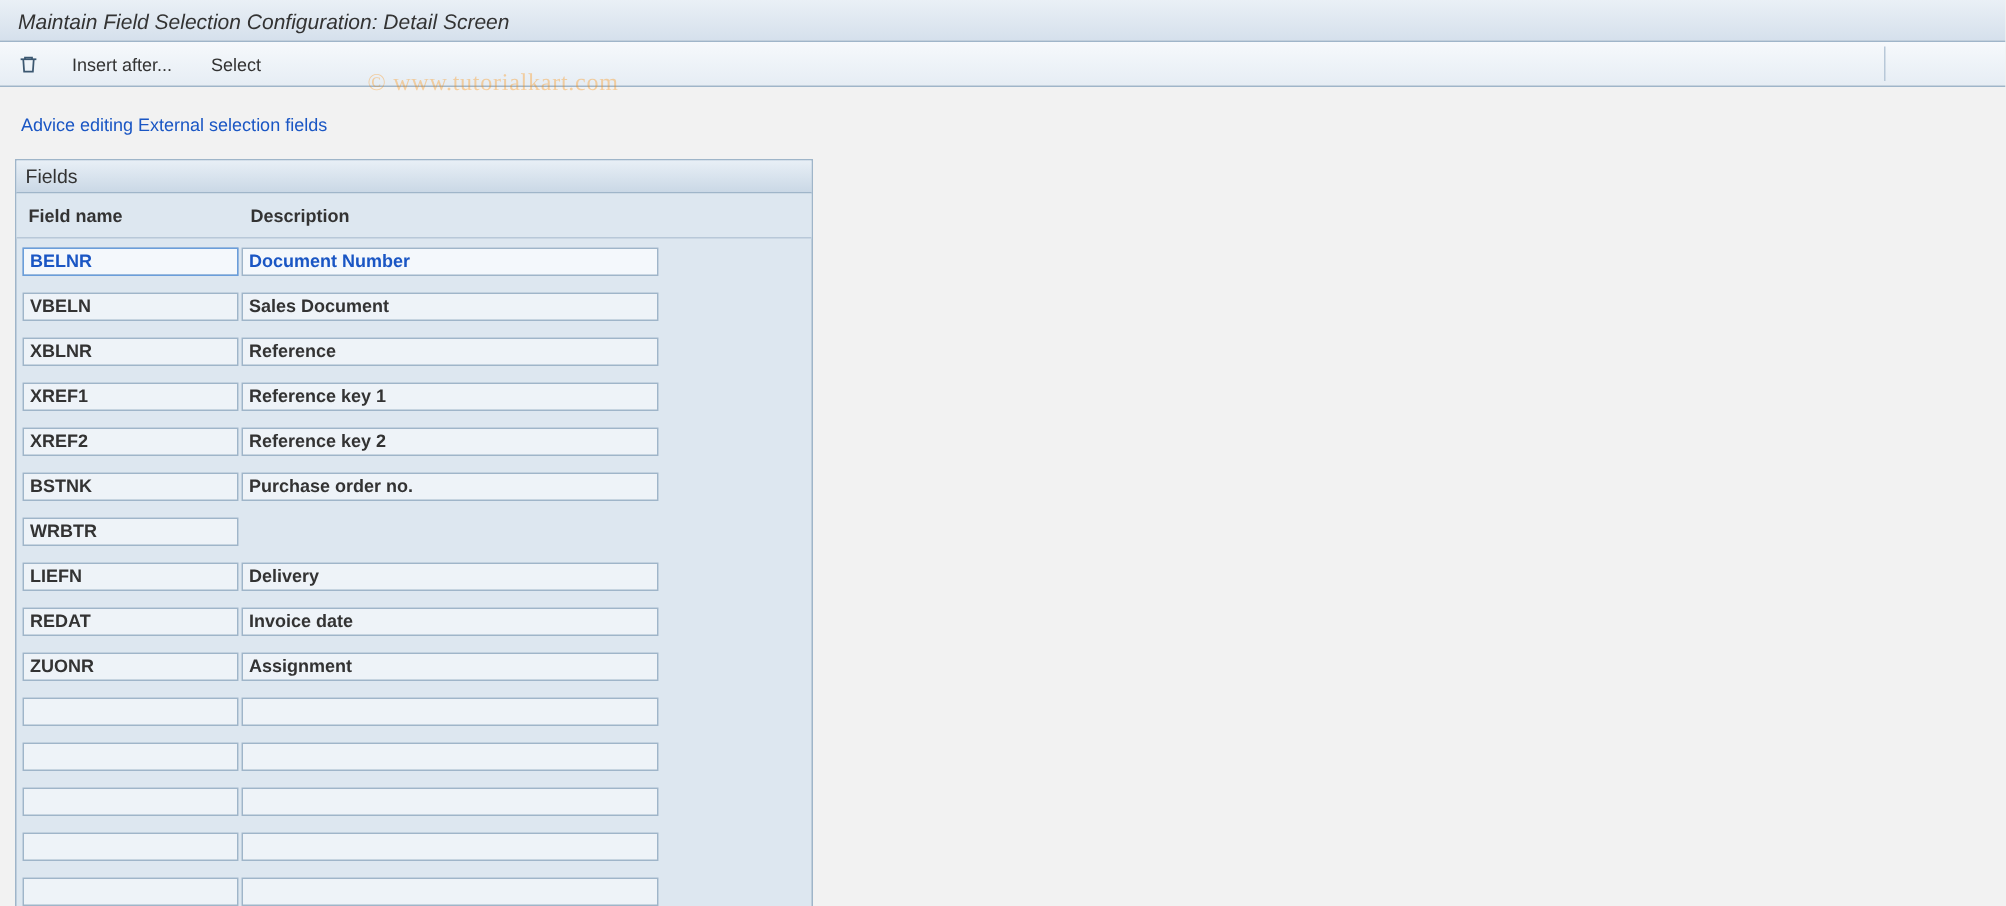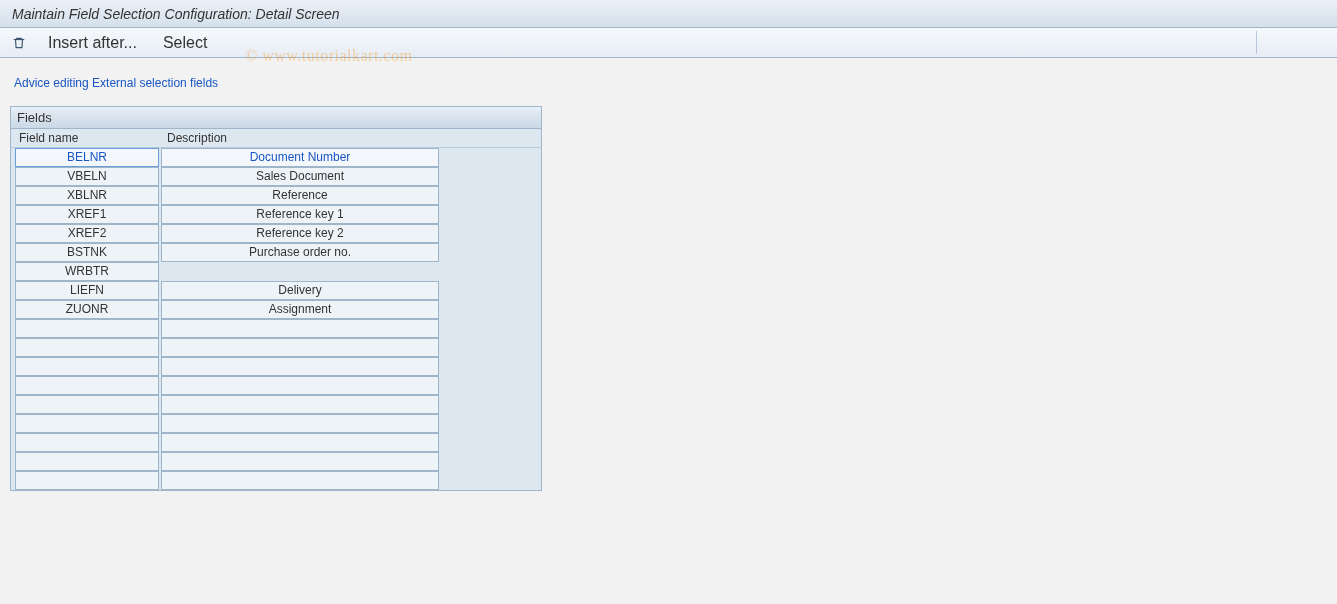--- a/index.html
+++ b/index.html
@@ -39,21 +39,21 @@
     .icon-btn {
       width: 18px;
       height: 18px;
       display: flex;
       align-items: center;
       justify-content: center;
       cursor: pointer;
       color: #3b5770;
     }
     .toolbar-btn {
-      font-size: 16px;
+      font-size: 12px;
       color: #333;
       cursor: pointer;
       padding: 2px 6px;
     }
     .toolbar-sep {
       position: absolute;
       right: 80px;
       top: 3px;
       bottom: 3px;
       width: 1px;
@@ -92,42 +92,42 @@
       padding: 3px 6px;
       font-size: 13px;
       color: #333;
     }
     .grid {
       padding: 0;
     }
     .grid-row {
       display: flex;
       align-items: center;
-      height: 19px;
+      height: 30px;
+      font-weight: bold;
     }
     .grid-header {
       background: #dde7f0;
       border-bottom: 1px solid #b8c8d8;
       padding-left: 4px;
     }
     .col-name-h {
       width: 148px;
       padding: 3px 4px;
       font-size: 12px;
       color: #333;
     }
     .col-desc-h {
       width: 280px;
       padding: 3px 4px;
       font-size: 12px;
       color: #333;
     }
     .data-row {
       padding: 0 4px;
-      text-align: center;
     }
     .cell {
       border: 1px solid #9fb5c9;
       background: #eef3f8;
       height: 19px;
       line-height: 17px;
       padding: 0 4px;
       font-size: 12px;
       color: #333;
       margin: 1px 2px 1px 0;
@@ -203,20 +203,24 @@
             <div class="cell cell-desc">Purchase order no.</div>
           </div>
           <div class="grid-row data-row">
             <div class="cell cell-name">WRBTR</div>
           </div>
           <div class="grid-row data-row">
             <div class="cell cell-name">LIEFN</div>
             <div class="cell cell-desc">Delivery</div>
           </div>
           <div class="grid-row data-row">
+            <div class="cell cell-name">REDAT</div>
+            <div class="cell cell-desc">Invoice date</div>
+          </div>
+          <div class="grid-row data-row">
             <div class="cell cell-name">ZUONR</div>
             <div class="cell cell-desc">Assignment</div>
           </div>
           <div class="grid-row data-row">
             <div class="cell cell-name"></div>
             <div class="cell cell-desc"></div>
           </div>
           <div class="grid-row data-row">
             <div class="cell cell-name"></div>
             <div class="cell cell-desc"></div>

